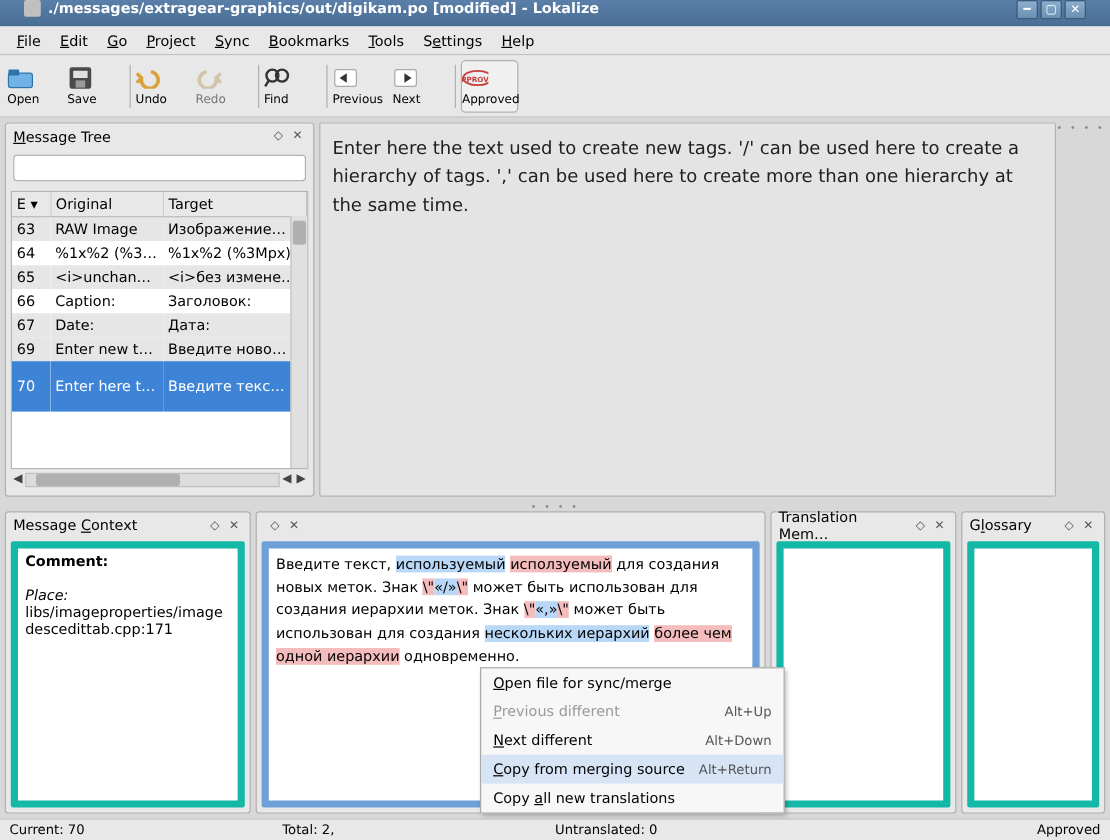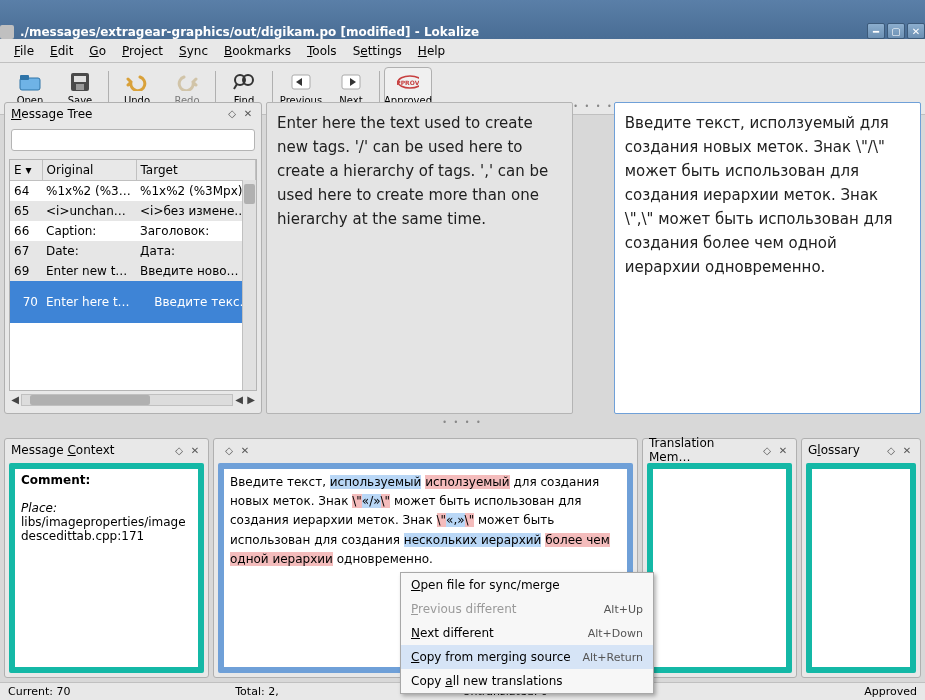--- a/index.html
+++ b/index.html
@@ -1,32 +1,32 @@
 <!DOCTYPE html>
 <html><head>
 <meta charset="utf-8">
 <style>
 * { box-sizing: border-box; margin: 0; padding: 0; }
 body { font-family: "DejaVu Sans", Arial, sans-serif; font-size: 12px; background: #d8d8d8; color: #000; width: 925px; height: 700px; overflow: hidden; position: relative; }
 
 
-.titlebar { background: linear-gradient(to bottom, #5a7fa8, #496d94); color: #fff; height: 39px; display: flex; align-items: flex-end; padding: 0 0; font-weight: bold; }
+.titlebar { background: linear-gradient(to bottom, #5a7fa8, #496d94); color: #fff; height: 22px; display: flex; align-items: flex-start; padding: 0 20px; font-weight: bold; }
 .titlebar .appicon { width: 14px; height: 14px; margin-right: 6px; background: #c0c0c0; border-radius: 2px; }
 .titlebar .title { flex: 1; font-size: 12px; }
 .titlebar .winbtns { display: flex; gap: 2px; }
 .titlebar .winbtn { width: 18px; height: 16px; background: linear-gradient(to bottom, #8caece, #6c90b3); border: 1px solid #3c5a7a; border-radius: 2px; display: flex; align-items: center; justify-content: center; color: #fff; font-size: 10px; cursor: pointer; }
 
 
 .menubar { background: #e8e8e8; height: 24px; display: flex; align-items: center; padding: 0 6px; border-bottom: 1px solid #c0c0c0; }
 .menubar .menu { padding: 3px 8px; cursor: pointer; }
 .menubar .menu u { text-decoration: underline; }
 
 
 .toolbar { background: #e8e8e8; height: 52px; display: flex; align-items: center; padding: 4px 6px; border-bottom: 1px solid #c0c0c0; gap: 2px; }
-.toolbtn { display: flex; flex-direction: column; align-items: center; justify-content: center; width: 48px; height: 44px; border-radius: 3px; cursor: pointer; }
+.toolbtn { display: flex; flex-direction: column; justify-content: center; width: 48px; height: 44px; border-radius: 3px; cursor: pointer; }
 .toolbtn.disabled { opacity: 0.5; cursor: default; }
 .toolbtn .ticon { width: 22px; height: 22px; display: flex; align-items: center; justify-content: center; font-size: 18px; }
 .toolbtn .tlabel { font-size: 10px; margin-top: 2px; }
 .toolsep { width: 1px; height: 36px; background: #b0b0b0; margin: 0 2px; }
 .toolbtn.approved { border: 1px solid #b0b0b0; border-radius: 4px; background: #f0f0f0; }
 
 
 .main { position: absolute; top: 98px; left: 0; right: 0; bottom: 18px; display: flex; flex-direction: column; }
 
 
@@ -41,55 +41,55 @@
 
 .msgtree { width: 258px; margin: 4px; }
 .msgtree .filterbox { margin: 4px 6px; }
 .msgtree .filterbox input { width: 100%; height: 22px; border: 1px solid #b4b4b4; border-radius: 3px; padding: 0 4px; background: #fff; }
 .msgtree-table { margin: 4px 4px 0 4px; border: 1px solid #b4b4b4; background: #fff; position: relative; height: 234px; overflow: hidden; }
 .msgtree-table table { width: 100%; border-collapse: collapse; font-size: 12px; }
 .msgtree-table thead th { background: #e8e8e8; border-bottom: 1px solid #c0c0c0; border-right: 1px solid #c0c0c0; padding: 3px 4px; text-align: left; font-weight: normal; position: sticky; top: 0; }
 .msgtree-table tbody td { padding: 3px 4px; border: none; white-space: nowrap; overflow: hidden; text-overflow: ellipsis; max-width: 90px; }
 .msgtree-table tbody tr.alt { background: #e6e6e6; }
 .msgtree-table tbody tr.selected { background: #3e84d6; color: #fff; }
-.msgtree-table tbody tr.selected td { padding-top: 14px; padding-bottom: 14px; text-align: right; }
+.msgtree-table tbody tr.selected td { padding-top: 14px; padding-bottom: 14px; }
 .msgtree-table .vscroll { position: absolute; right: 0; top: 20px; bottom: 0; width: 14px; background: #e0e0e0; border-left: 1px solid #c0c0c0; }
 .msgtree-table .vscroll .thumb { position: absolute; left: 1px; right: 1px; top: 4px; height: 20px; background: #b0b0b0; border-radius: 2px; }
 .msgtree-scroll { margin: 2px 4px 6px 4px; height: 14px; display: flex; align-items: center; }
 .msgtree-scroll .harrow { width: 12px; height: 12px; font-size: 10px; text-align: center; color: #444; cursor: pointer; }
 .msgtree-scroll .htrack { flex: 1; height: 12px; background: #dcdcdc; border: 1px solid #c0c0c0; position: relative; }
 .msgtree-scroll .hthumb { position: absolute; left: 8px; top: 0; bottom: 0; width: 120px; background: #b0b0b0; border-radius: 2px; }
 
 
 .editcol { flex: 1; display: flex; flex-direction: row; margin: 4px 4px 4px 0; }
 .source-pane { flex: 1; border: 1px solid #b4b4b4; background: #e4e4e4; padding: 8px 10px; font-size: 15px; color: #202020; line-height: 1.6; border-radius: 2px; }
 .splitter-h { height: 8px; display: flex; align-items: center; justify-content: center; cursor: ns-resize; }
 .splitter-h .dots { letter-spacing: 2px; color: #888; font-size: 8px; }
 .target-pane { flex: 1; border: 1px solid #6fa0d8; background: #fff; padding: 8px 10px; font-size: 15px; color: #202020; line-height: 1.6; border-radius: 2px; }
 
 
 .splitter-row { height: 8px; display: flex; align-items: center; justify-content: center; cursor: ns-resize; }
 .splitter-row .dots { letter-spacing: 2px; color: #888; font-size: 8px; }
 
 
 .bottomrow { flex: 1; display: flex; gap: 4px; padding: 0 4px 4px 4px; }
-.bpanel { flex: 1; display: flex; flex-direction: column; margin-top: 12px; }
+.bpanel { flex: 1; display: flex; flex-direction: column; }
 .ctxpanel { width: 205px; flex: none; }
 .primarysync { flex: 1.9; }
 .tmpanel { width: 155px; flex: none; }
 .glosspanel { width: 120px; flex: none; }
 .panel-body { flex: 1; margin: 2px 4px 4px 4px; border: 6px solid #14b8a6; background: #fff; border-radius: 2px; padding: 4px 6px; font-size: 12px; overflow: hidden; position: relative; }
 .msgctx-body b { font-weight: bold; }
 .msgctx-body i { font-style: italic; }
 .primarysync .panel-body { border-color: #6fa0d8; font-size: 12px; line-height: 1.6; }
 .hl-old { background: #b9d7f6; }
 .hl-new { background: #f4bcbc; }
 
 
-.ctxmenu { position: absolute; left: 400px; bottom: 6px; width: 254px; background: #f7f7f7; border: 1px solid #a8a8a8; box-shadow: 2px 2px 4px rgba(0,0,0,0.3); font-size: 12px; z-index: 50; }
+.ctxmenu { position: absolute; left: 400px; bottom: 22px; width: 254px; background: #f7f7f7; border: 1px solid #a8a8a8; box-shadow: 2px 2px 4px rgba(0,0,0,0.3); font-size: 12px; z-index: 50; }
 .ctxmenu .mi { display: flex; align-items: center; padding: 5px 10px; cursor: pointer; }
 .ctxmenu .mi .mlabel { flex: 1; }
 .ctxmenu .mi .shortcut { color: #555; font-size: 11px; }
 .ctxmenu .mi.disabled { color: #9a9a9a; cursor: default; justify-content: space-between; }
 .ctxmenu .mi.hovered { background: #d6e4f6; }
 .ctxmenu .mi u { text-decoration: underline; }
 
 
 .statusbar { position: absolute; bottom: 0; left: 0; right: 0; height: 18px; background: #e8e8e8; border-top: 1px solid #c0c0c0; display: flex; align-items: center; font-size: 11px; padding: 0 8px; }
 .statusbar .sseg { flex: 1; }
@@ -218,20 +218,25 @@
       <div class="msgtree-table">
         <table>
           <thead>
             <tr>
               <th style="width:32px"><span>E</span> <span>▾</span></th>
               <th style="width:94px">Original</th>
               <th>Target</th>
             </tr>
           </thead>
           <tbody id="msg-rows">
+              <tr class="alt">
+                <td>63</td>
+                <td>RAW Image</td>
+                <td>Изображение…</td>
+              </tr>
               <tr>
                 <td>64</td>
                 <td>%1x%2 (%3Mpx)</td>
                 <td>%1x%2 (%3Mpx)</td>
               </tr>
               <tr class="alt">
                 <td>65</td>
                 <td>&lt;i&gt;unchanged…</td>
                 <td>&lt;i&gt;без измене…</td>
               </tr>
@@ -269,21 +274,20 @@
         <div class="harrow">◀</div>
         <div class="harrow">▶</div>
       </div>
     </div>
 
     <div class="editcol">
       <div class="source-pane">Enter here the text used to create new tags. '/' can be used here to create a hierarchy of tags. ',' can be used here to create more than one hierarchy at the same time.</div>
       <div class="splitter-h">
           <span class="dots">• • • •</span>
         </div>
-      <div class="target-pane">Введите текст, исползуемый для создания новых меток. Знак \"/\" может быть использован для создания иерархии меток. Знак \",\" может быть использован для создания более чем одной иерархии одновременно.</div>
     </div>
   </div>
 
   <div class="splitter-row">
       <span class="dots">• • • •</span>
     </div>
 
   <div class="bottomrow">
 
     <div class="panel bpanel ctxpanel">

